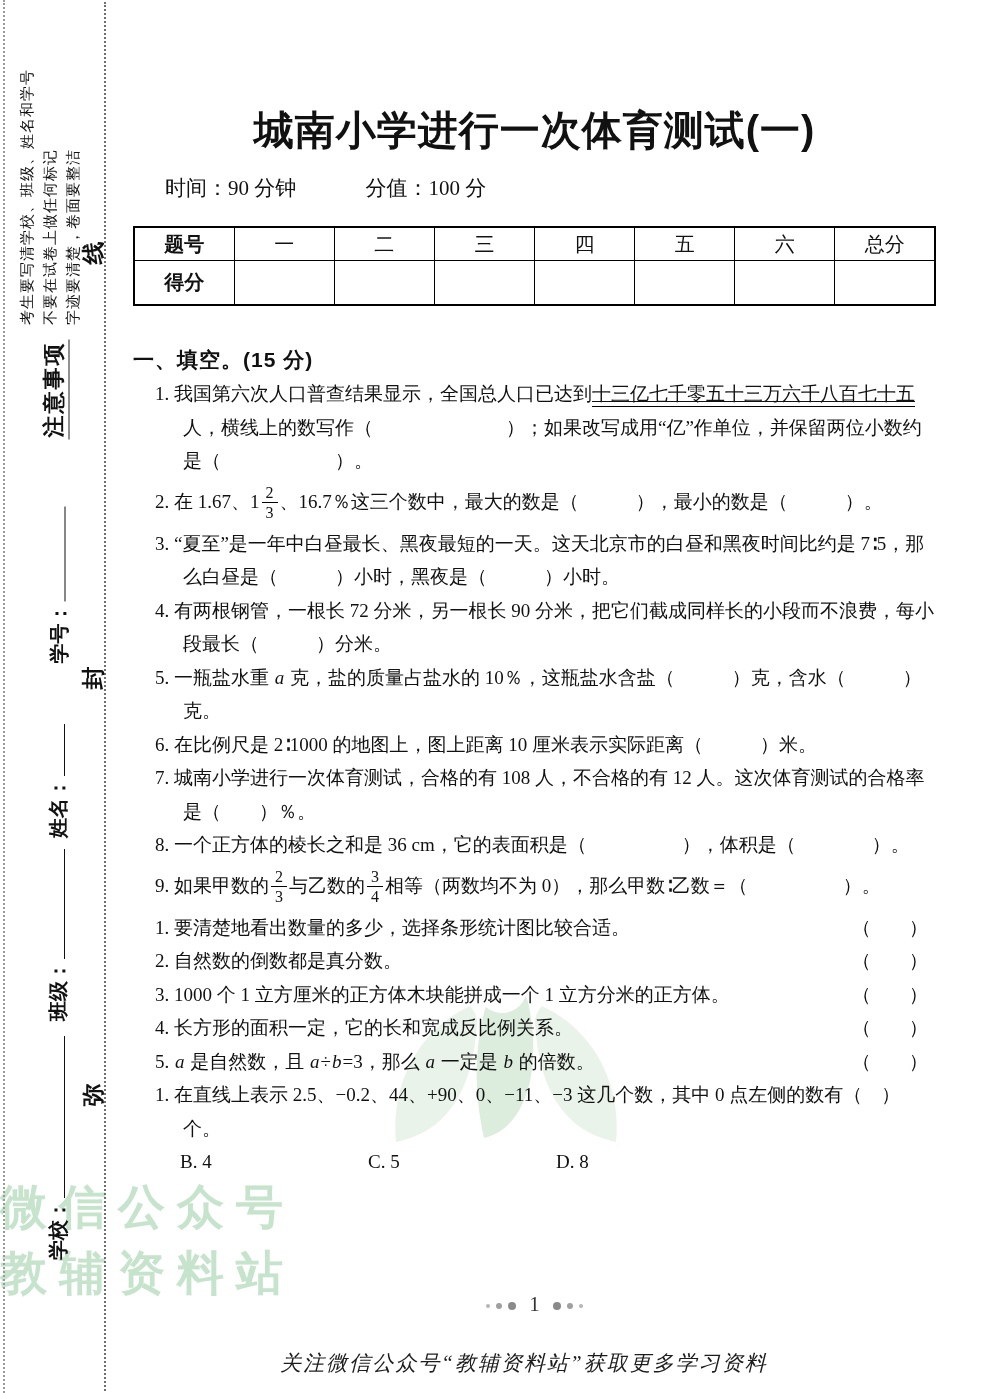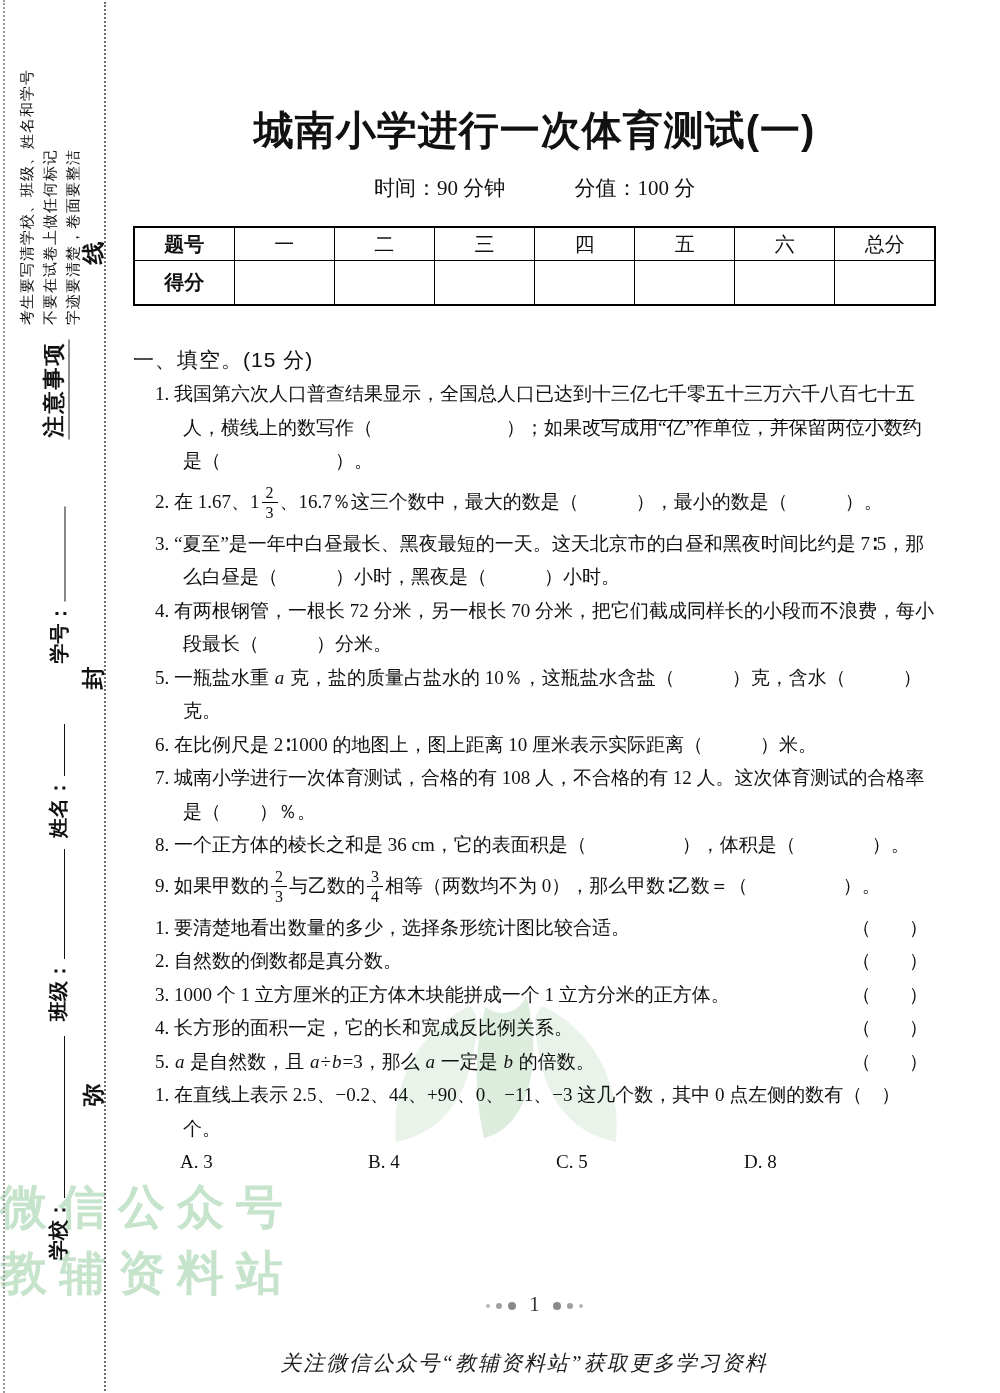--- a/index.html
+++ b/index.html
@@ -29,35 +29,35 @@
   }
   .seal-char{font-size:23px;font-weight:bold;width:34px;height:34px;line-height:34px;text-align:center;}
   .field{height:30px;line-height:30px;white-space:nowrap;font-size:20px;font-weight:600;}
   .field-line{display:inline-block;height:15px;border-bottom:1.5px solid #111;margin-left:2px;}
   
   .content{position:absolute;left:133px;top:0;width:803px;z-index:2;}
   .title{
     margin:103px 0 0;text-align:center;font-size:40px;font-weight:bold;letter-spacing:1px;
     font-family:"Liberation Sans","DejaVu Sans",sans-serif;
   }
-  .subtitle{margin-top:16px;text-align:center;font-size:21px;}
+  .subtitle{margin-top:16px;font-size:21px;}
   .subtitle span{margin:0 32px;}
   table.score{margin-top:24px;border-collapse:collapse;width:803px;table-layout:fixed;border:2px solid #000;}
   table.score td{border:1px solid #000;text-align:center;font-size:20px;padding:0;}
   table.score tr.r1 td{height:32px;}
   table.score tr.r2 td{height:43px;}
   td.hd{font-family:"Liberation Sans","DejaVu Sans",sans-serif;font-weight:bold;}
   #sections{margin-top:37px;}
   .sec-h{
-    font-family:"Liberation Sans","DejaVu Sans",sans-serif;font-weight:normal;
+    font-family:"Liberation Sans","DejaVu Sans",sans-serif;font-weight:bold;
     font-size:21px;line-height:34px;margin-top:3px;letter-spacing:1px;
   }
   .q{font-size:19px;line-height:33.5px;margin-left:50px;text-indent:-28px;position:relative;}
   .q.fr{padding:6px 0 5px;}
-  .u{border-bottom:1.5px solid #000;padding-bottom:16px;}
+  .u{border-bottom:1.5px solid #000;padding-bottom:2px;text-decoration:underline;}
   .vi{font-style:italic;padding:0 1px;}
   .frac{display:inline-block;text-indent:0;vertical-align:-11px;text-align:center;font-size:16px;line-height:1.1;margin:0 2px;}
   .frac .fn{display:block;border-bottom:1.3px solid #000;padding:0 4px 1px;}
   .frac .fd{display:block;padding-top:1px;}
   .jq{padding-right:95px;}
   .jp{position:absolute;right:8px;top:0;text-indent:0;}
   .opts{display:flex;margin-left:47px;font-size:19px;line-height:33.5px;}
   .opt{flex:0 0 188px;}
   .opt:last-child{flex:0 0 auto;}
   .page-num{position:absolute;top:1292px;left:0;width:803px;text-align:center;font-size:21px;color:#333;}
@@ -133,34 +133,33 @@
           <td></td>
         </tr>
   </tbody>
     </table>
 
   <div id="sections">
       <div class="sec-h">一、填空。(15 分)</div>
       <div class="q">1. 我国第六次人口普查结果显示，全国总人口已达到<span class="u">十三亿七千零五十三万六千八百七十五</span>人，横线上的数写作（　　　　　　　）；如果改写成用“亿”作单位，并保留两位小数约是（　　　　　　）。</div>
       <div class="q fr">2. 在 1.67、1<span class="frac"><span class="fn">2</span><span class="fd">3</span></span>、16.7％这三个数中，最大的数是（　　　），最小的数是（　　　）。</div>
       <div class="q">3. “夏至”是一年中白昼最长、黑夜最短的一天。这天北京市的白昼和黑夜时间比约是 7∶5，那么白昼是（　　　）小时，黑夜是（　　　）小时。</div>
-      <div class="q">4. 有两根钢管，一根长 72 分米，另一根长 70 分米，把它们截成同样长的小段而不浪费，每小段最长（　　　）分米。</div>
+      <div class="q">4. 有两根钢管，一根长 72 分米，另一根长 90 分米，把它们截成同样长的小段而不浪费，每小段最长（　　　）分米。</div>
       <div class="q">5. 一瓶盐水重 <span class="vi">a</span> 克，盐的质量占盐水的 10％，这瓶盐水含盐（　　　）克，含水（　　　）克。</div>
       <div class="q">6. 在比例尺是 2∶1000 的地图上，图上距离 10 厘米表示实际距离（　　　）米。</div>
       <div class="q">7. 城南小学进行一次体育测试，合格的有 108 人，不合格的有 12 人。这次体育测试的合格率是（　　）％。</div>
       <div class="q">8. 一个正方体的棱长之和是 36 cm，它的表面积是（　　　　　），体积是（　　　　）。</div>
       <div class="q fr">9. 如果甲数的<span class="frac"><span class="fn">2</span><span class="fd">3</span></span>与乙数的<span class="frac"><span class="fn">3</span><span class="fd">4</span></span>相等（两数均不为 0），那么甲数∶乙数＝（　　　　　）。</div>
       <div class="q jq">1. 要清楚地看出数量的多少，选择条形统计图比较合适。<span class="jp">（　　）</span></div>
       <div class="q jq">2. 自然数的倒数都是真分数。<span class="jp">（　　）</span></div>
       <div class="q jq">3. 1000 个 1 立方厘米的正方体木块能拼成一个 1 立方分米的正方体。<span class="jp">（　　）</span></div>
       <div class="q jq">4. 长方形的面积一定，它的长和宽成反比例关系。<span class="jp">（　　）</span></div>
       <div class="q jq">5. <span class="vi">a</span> 是自然数，且 <span class="vi">a</span>÷<span class="vi">b</span>=3，那么 <span class="vi">a</span> 一定是 <span class="vi">b</span> 的倍数。<span class="jp">（　　）</span></div>
       <div class="q">1. 在直线上表示 2.5、−0.2、44、+90、0、−11、−3 这几个数，其中 0 点左侧的数有（　）个。</div>
       <div class="opts">
-        <span class="opt">A. 3</span>
         <span class="opt">B. 4</span>
         <span class="opt">C. 5</span>
         <span class="opt">D. 8</span>
       </div>
     </div>
 
   <div class="page-num">
     <span><span class="pd s1"></span><span class="pd s2"></span><span class="pd s3"></span></span><span class="num-label">1</span><span><span class="pd s3"></span><span class="pd s2"></span><span class="pd s1"></span></span>
   </div>
 </div>

